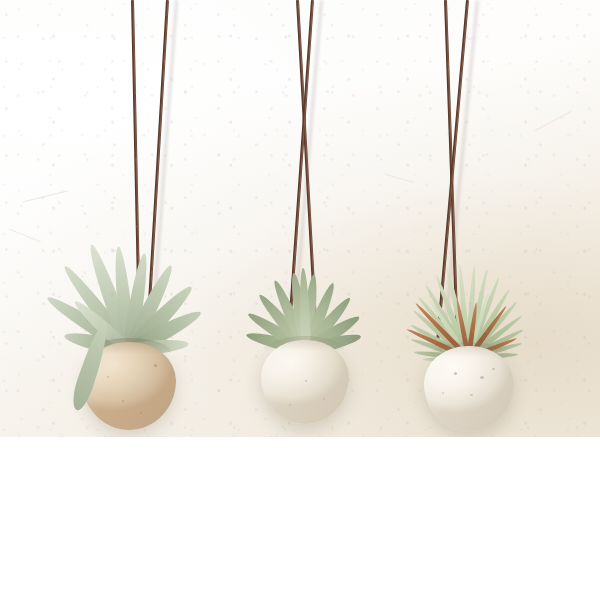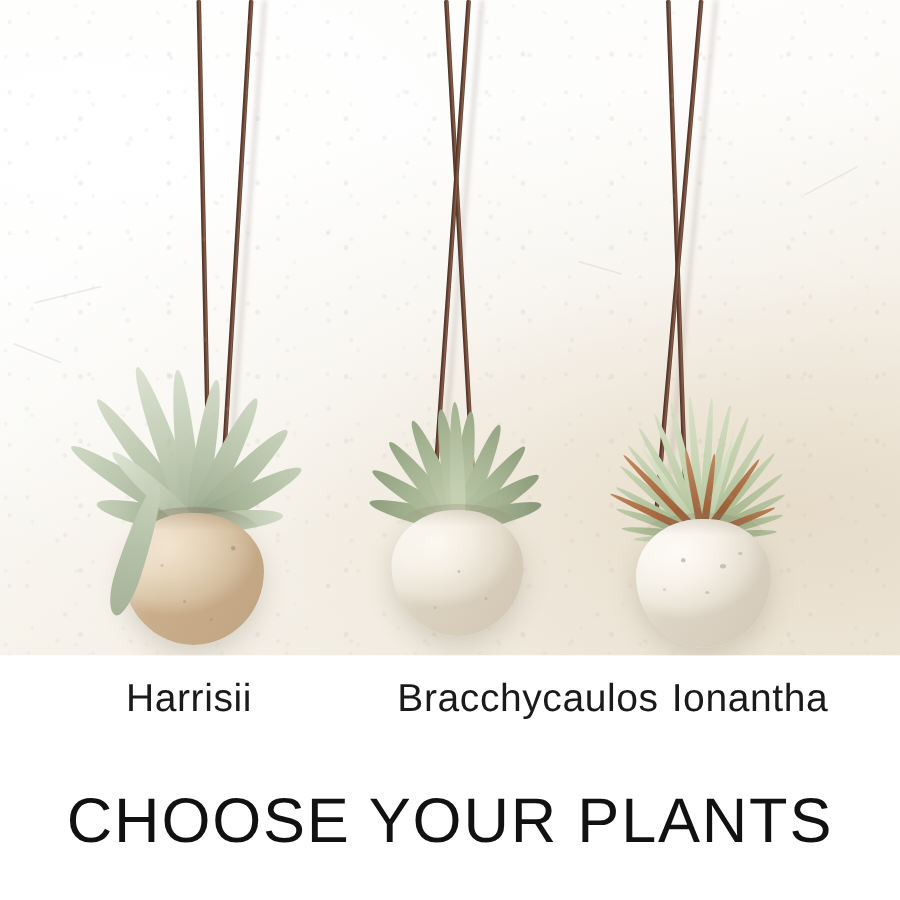--- a/index.html
+++ b/index.html
@@ -193,22 +193,14 @@
         <div class="speck" style="left:56px;top:30px;width:4px;height:3px;background:rgba(130,124,112,.38);"></div>
         <div class="speck" style="left:46px;top:48px;width:3px;height:2px;background:rgba(130,124,112,.30);"></div>
         <div class="speck" style="left:68px;top:22px;width:3px;height:2px;background:rgba(130,124,112,.32);"></div>
         <div class="speck" style="left:18px;top:46px;width:2px;height:2px;background:rgba(130,124,112,.26);"></div>
       </div>
       <div class="rim" style="left:428px;top:342px;width:82px;height:15px;background:linear-gradient(180deg,rgba(136,124,104,.26),rgba(200,190,172,0));z-index:5;"></div>
     </div>
 
   </div>
 
-  <div class="band">
-    <div class="names">
-      <div class="name n1">Harrisii</div>
-      <div class="name n2">Bracchycaulos</div>
-      <div class="name n3">Ionantha</div>
-    </div>
-    <div class="headline">CHOOSE YOUR PLANTS</div>
-  </div>
 
 </div>
 
 </body></html>

